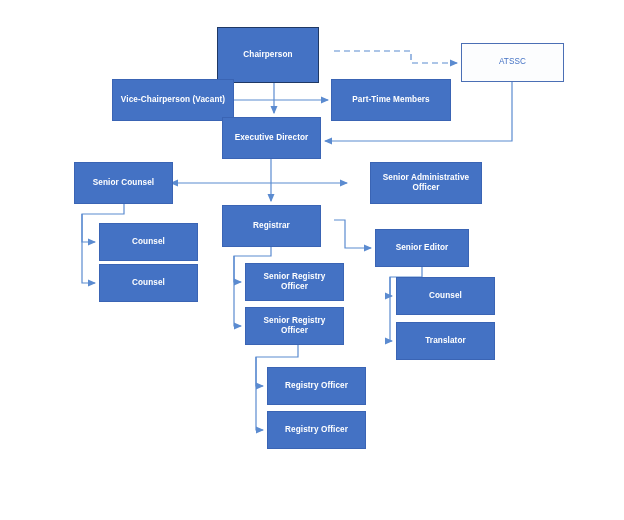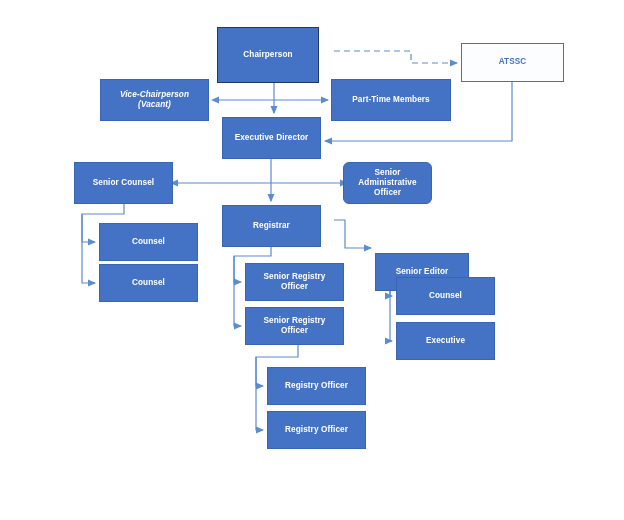--- a/index.html
+++ b/index.html
@@ -42,21 +42,21 @@
     padding: 2px 4px;
     border: 1px solid #3A64B4;
   }
   .node.root {
     border: 1.6px solid #1F3864;
   }
   .node.external {
     background: #FCFDFE;
     color: #4472C4;
     border: 1.3px solid #4B6FB5;
-    font-weight: bold;
+    font-weight: normal;
   }
   .node-label {
     display: block;
     width: 100%;
   }
 </style>
 </head>
 <body>
 
 <div id="chart-canvas">
@@ -89,58 +89,58 @@
       </g>
   </svg>
 
   <div id="node-layer">
       <div class="node root" style="left: 217px; top: 27px; width: 102px; height: 56px;">
         <span class="node-label">Chairperson</span>
       </div>
       <div class="node external" style="left: 461px; top: 43px; width: 103px; height: 39px;">
         <span class="node-label">ATSSC</span>
       </div>
-      <div class="node" style="left: 100px; top: 79px; width: 109px; height: 42px; font-style: italic;">
+      <div class="node" style="left: 112px; top: 79px; width: 122px; height: 42px;">
         <span class="node-label">Vice-Chairperson (Vacant)</span>
       </div>
       <div class="node" style="left: 331px; top: 79px; width: 120px; height: 42px;">
         <span class="node-label">Part-Time Members</span>
       </div>
       <div class="node" style="left: 222px; top: 117px; width: 99px; height: 42px;">
         <span class="node-label">Executive Director</span>
       </div>
       <div class="node" style="left: 74px; top: 162px; width: 99px; height: 42px;">
         <span class="node-label">Senior Counsel</span>
       </div>
-      <div class="node" style="left: 343px; top: 162px; width: 89px; height: 42px; border-radius: 6px;">
+      <div class="node" style="left: 370px; top: 162px; width: 112px; height: 42px;">
         <span class="node-label">Senior Administrative Officer</span>
       </div>
       <div class="node" style="left: 222px; top: 205px; width: 99px; height: 42px;">
         <span class="node-label">Registrar</span>
       </div>
       <div class="node" style="left: 99px; top: 223px; width: 99px; height: 38px;">
         <span class="node-label">Counsel</span>
       </div>
       <div class="node" style="left: 99px; top: 264px; width: 99px; height: 38px;">
         <span class="node-label">Counsel</span>
       </div>
-      <div class="node" style="left: 375px; top: 229px; width: 94px; height: 38px; margin-top: 24px;">
+      <div class="node" style="left: 375px; top: 229px; width: 94px; height: 38px;">
         <span class="node-label">Senior Editor</span>
       </div>
       <div class="node" style="left: 245px; top: 263px; width: 99px; height: 38px;">
         <span class="node-label">Senior Registry Officer</span>
       </div>
       <div class="node" style="left: 245px; top: 307px; width: 99px; height: 38px;">
         <span class="node-label">Senior Registry Officer</span>
       </div>
       <div class="node" style="left: 396px; top: 277px; width: 99px; height: 38px;">
         <span class="node-label">Counsel</span>
       </div>
       <div class="node" style="left: 396px; top: 322px; width: 99px; height: 38px;">
-        <span class="node-label">Executive</span>
+        <span class="node-label">Translator</span>
       </div>
       <div class="node" style="left: 267px; top: 367px; width: 99px; height: 38px;">
         <span class="node-label">Registry Officer</span>
       </div>
       <div class="node" style="left: 267px; top: 411px; width: 99px; height: 38px;">
         <span class="node-label">Registry Officer</span>
       </div>
     </div>
 
 </div>

